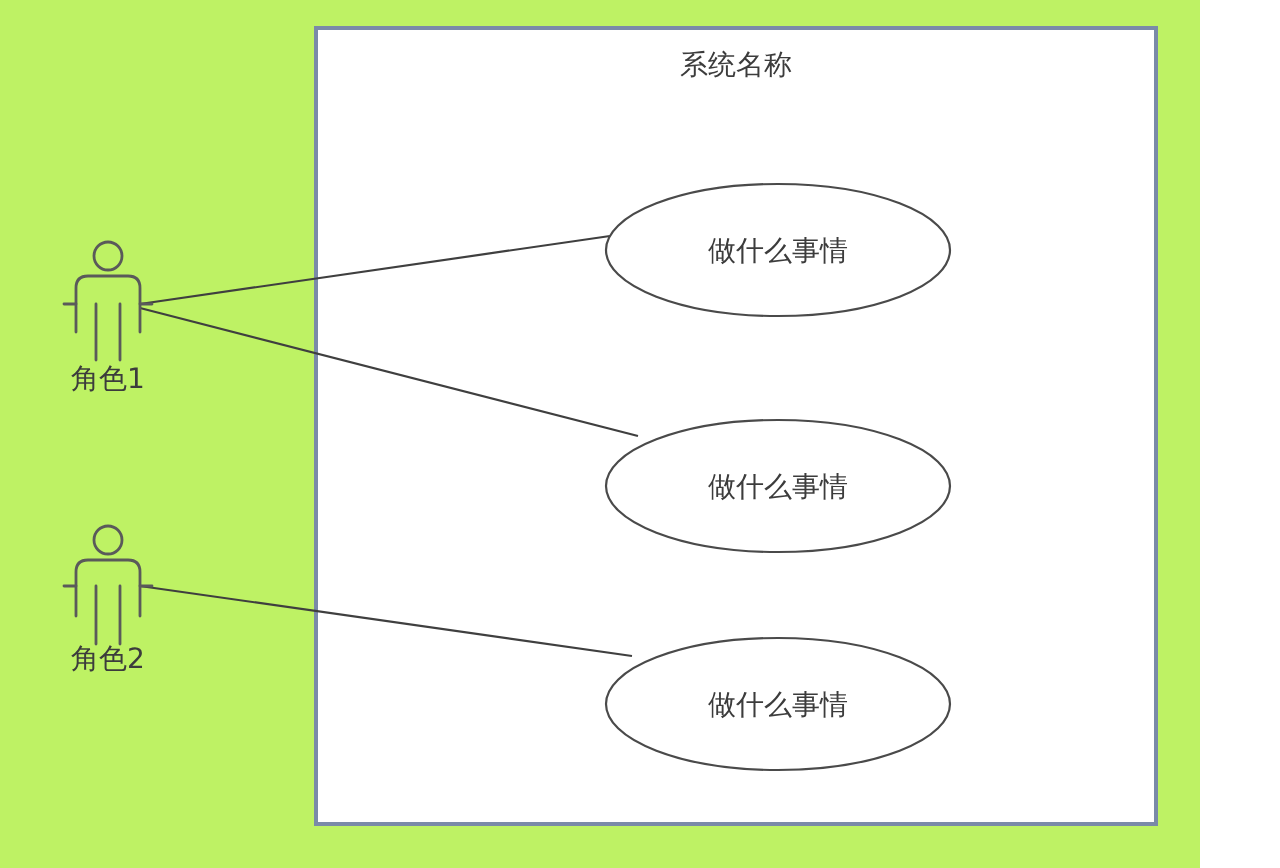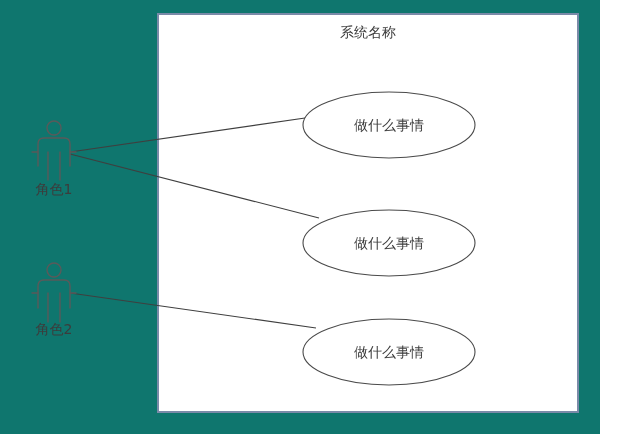--- a/index.html
+++ b/index.html
@@ -8,21 +8,21 @@
     padding: 0;
     background: #ffffff;
   }
   body {
     font-family: "DejaVu Sans", "Liberation Sans", sans-serif;
   }
   #canvas {
     position: relative;
     width: 600px;
     height: 434px;
-    background: #0f766e;
+    background: #bef264;
     overflow: hidden;
   }
   #diagram-svg {
     position: absolute;
     left: 0;
     top: 0;
     width: 640px;
     height: 434px;
   }
   .boundary-rect {

